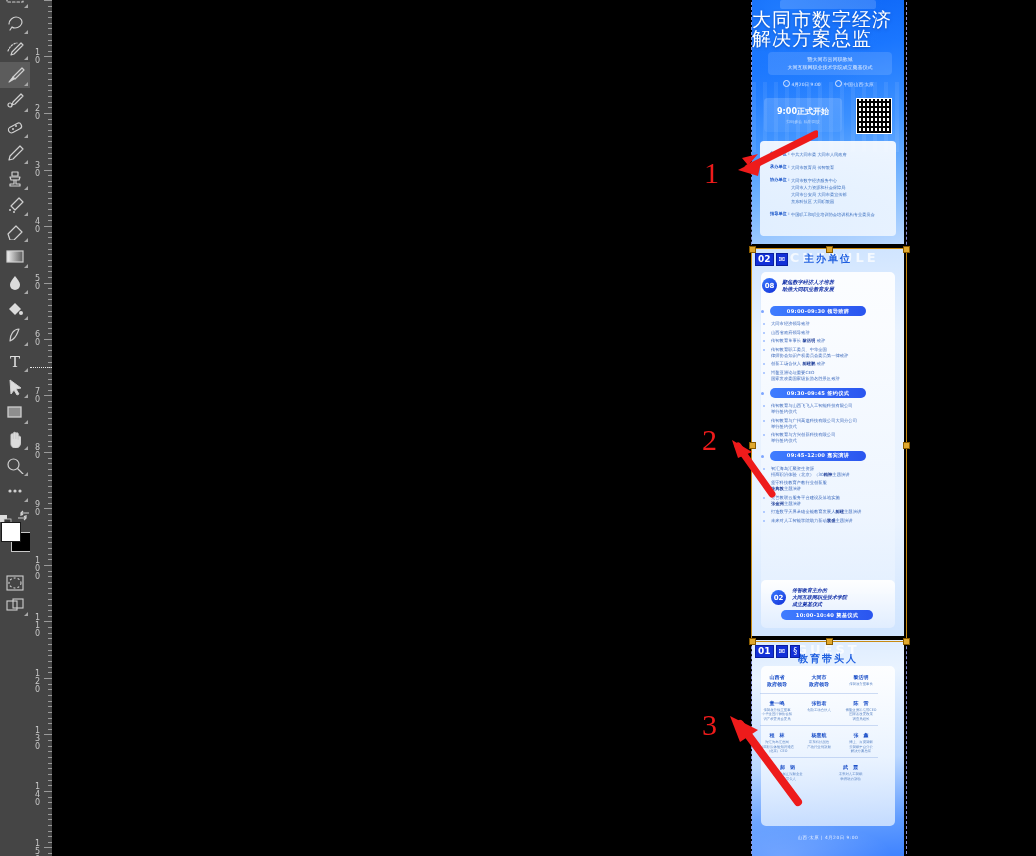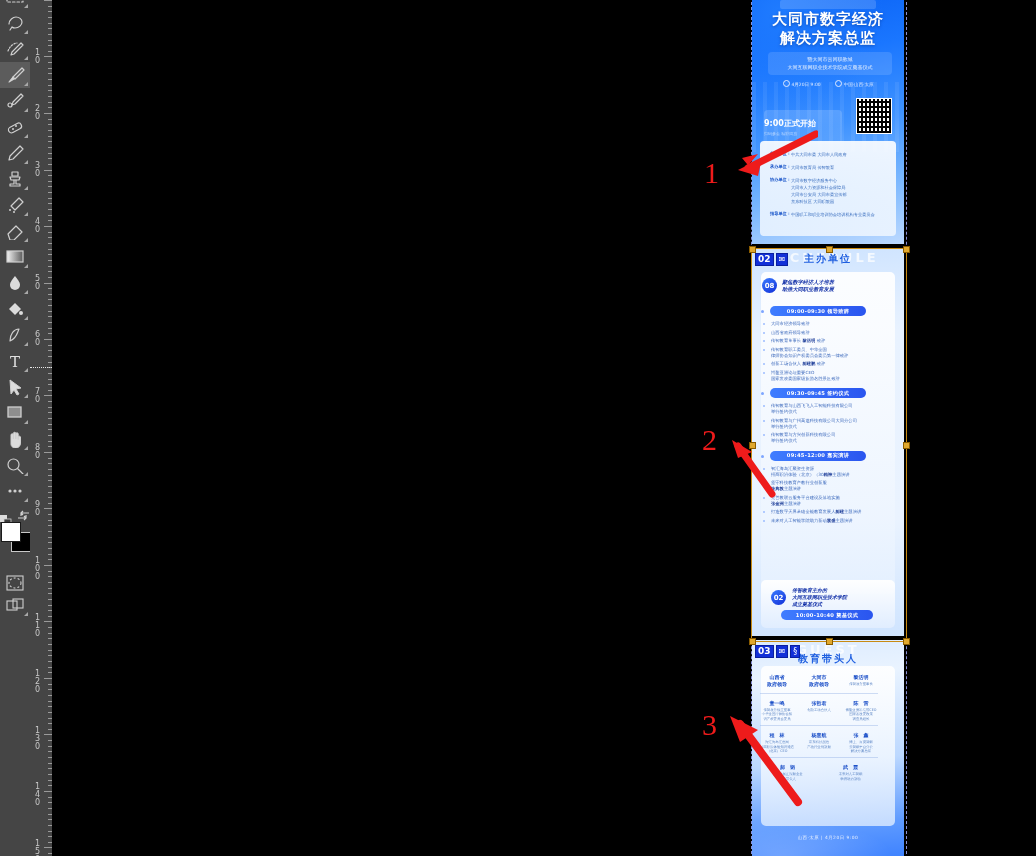--- a/index.html
+++ b/index.html
@@ -35,30 +35,30 @@
 
   
   .pg{position:absolute;left:0;width:152px;overflow:hidden;}
   .pg1{top:0;height:246px;background:
       radial-gradient(110% 70% at 18% 6%, #1f7bff 0%, rgba(31,123,255,0) 62%),
       linear-gradient(168deg,#0a62f5 0%,#1a76ff 26%,#3e92ff 52%,#74b4ff 74%,#bcd9ff 100%);}
   .pg1 .city{position:absolute;left:0;bottom:92px;width:152px;height:70px;
       background:repeating-linear-gradient(90deg, rgba(255,255,255,.07) 0 4px, rgba(255,255,255,0) 4px 11px);}
   .hdr-logo{position:absolute;left:50%;top:2px;transform:translateX(-50%);width:96px;height:9px;
       background:rgba(255,255,255,.16);border-radius:2px;}
-  .p-title{position:absolute;left:0;top:12px;width:152px;text-align:center;color:#fff;
-      font-size:15px;line-height:19px;font-weight:bold;letter-spacing:1px;text-shadow:0 1px 3px rgba(0,40,120,.5);}
+  .p-title{position:absolute;left:0;top:12px;width:152px;color:#fff;
+      font-size:19px;line-height:19px;font-weight:normal;letter-spacing:1px;text-shadow:0 1px 3px rgba(0,40,120,.5);}
   .p-sub{position:absolute;left:16px;top:54px;width:120px;padding:4px 2px;text-align:center;border-radius:4px;
       background:rgba(255,255,255,.13);color:#eaf3ff;font-size:5px;line-height:7.5px;}
   .p-meta{position:absolute;left:10px;top:82px;width:132px;display:flex;justify-content:center;gap:14px;
       color:#dfeaff;font-size:4.5px;align-items:center;}
   .p-meta .ic{display:inline-block;width:5px;height:5px;border:.8px solid #dfeaff;border-radius:50%;margin-right:2px;vertical-align:-1px;}
   .p-start{position:absolute;left:12px;top:100px;width:78px;height:34px;border-radius:4px;
       background:linear-gradient(180deg,rgba(255,255,255,.17),rgba(255,255,255,.06));
-      display:flex;flex-direction:column;justify-content:center;margin-top:12px;}
+      display:flex;flex-direction:column;align-items:center;justify-content:center;}
   .p-start .t1{color:#fff;font-size:8px;font-weight:bold;}
   .p-start .t2{color:rgba(255,255,255,.55);font-size:4px;margin-top:2px;}
   .qr{position:absolute;right:12px;top:100px;width:34px;height:34px;background:#fff;padding:1px;}
   .qr i{display:block;width:100%;height:100%;
      background-image:
        repeating-linear-gradient(90deg,#000 0 2px,transparent 2px 4px),
        repeating-linear-gradient(0deg,#000 0 2px,transparent 2px 5px);
      background-blend-mode:multiply;}
   .org-card{position:absolute;left:8px;top:143px;width:136px;height:95px;border-radius:4px;
       background:linear-gradient(180deg,rgba(255,255,255,.9),rgba(244,249,255,.8));}
@@ -635,21 +635,21 @@
           </div>
           <div class="tpill">10:00-10:40  奠基仪式</div>
         </div>
       </div>
 
       <div class="pg pg3">
         <div class="wave"></div>
         <div class="watermark">GUEST</div>
         <div class="sec-title" style="top:12px">教育带头人</div>
         <div class="sec-tag">
-          <span class="sec-num">03</span>
+          <span class="sec-num">01</span>
           <span class="sec-ic">✉</span>
           <span class="sec-ic">§</span>
         </div>
         <div class="guests"></div>
         <div id="guest-rows">
             <div class="grow" style="top: 34px;">
               <div class="gcell">
                 <div class="gname">山西省</div>
                 <div class="gname">政府领导</div>
               </div>

